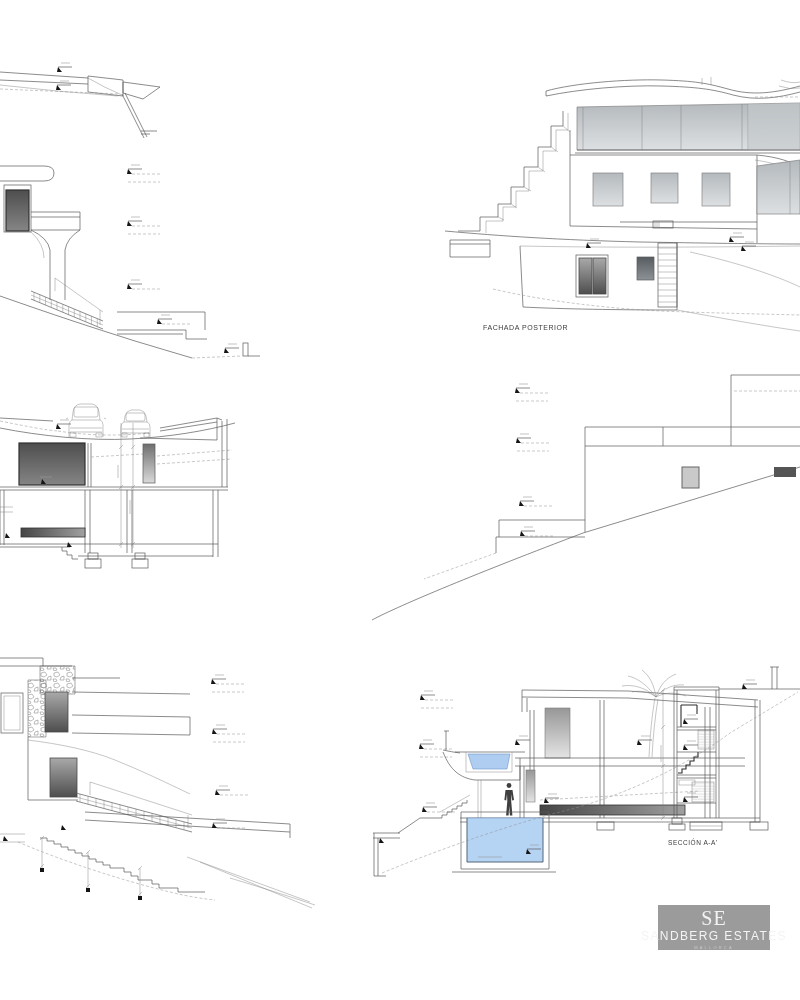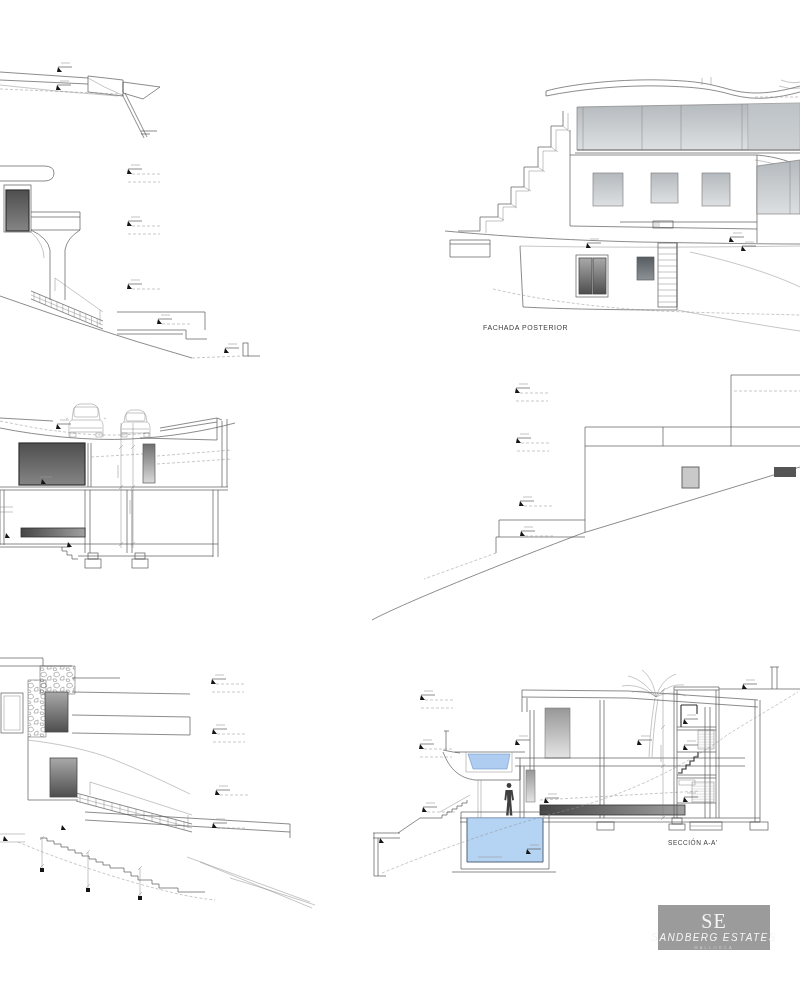--- a/index.html
+++ b/index.html
@@ -24,21 +24,21 @@
   .fhatch{fill:url(#finehatch);stroke:#777;stroke-width:0.45;}
   .pool{fill:#aecdf1;stroke:#6f96c8;stroke-width:0.6;}
   .pool2{fill:#b5d3f3;stroke:#6f96c8;stroke-width:0.6;}
   .caption{position:absolute;color:#3a3a3a;letter-spacing:0.55px;}
   .cap-fachada{left:483px;top:324px;font-size:7px;}
   .cap-seccion{left:668px;top:839px;font-size:6.5px;}
   
   .logo{position:absolute;left:658px;top:905px;width:112px;height:45px;background:#9b9b9b;
         display:flex;flex-direction:column;align-items:center;justify-content:flex-end;}
   .logo .se{font-family:"Liberation Serif", serif;font-size:20px;line-height:18px;color:#f3f3f3;letter-spacing:1px;}
-  .logo .nm{font-size:10px;letter-spacing:1.4px;color:#f4f4f4;margin-top:2px;white-space:nowrap;font-style:italic;}
+  .logo .nm{font-size:12px;letter-spacing:1.4px;color:#f4f4f4;margin-top:2px;white-space:nowrap;}
   .logo .mc{font-size:4px;letter-spacing:2.2px;color:#c9c9c9;margin-top:2px;}
 </style>
 </head>
 <body>
 
 <div class="sheet">
 
   <svg width="0" height="0" aria-hidden="true">
     <defs>
       <linearGradient id="gWinV" x1="0" y1="0" x2="0" y2="1">

